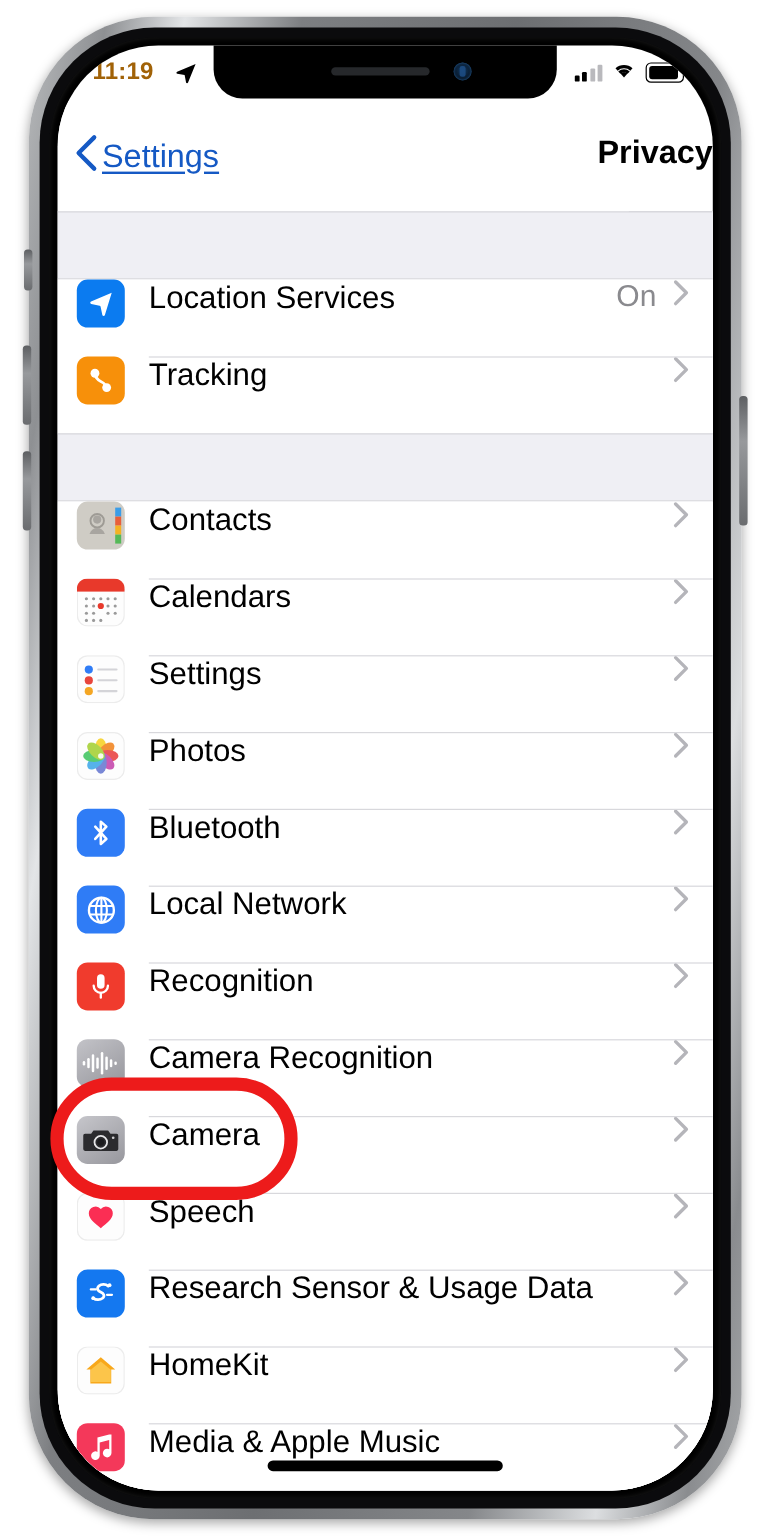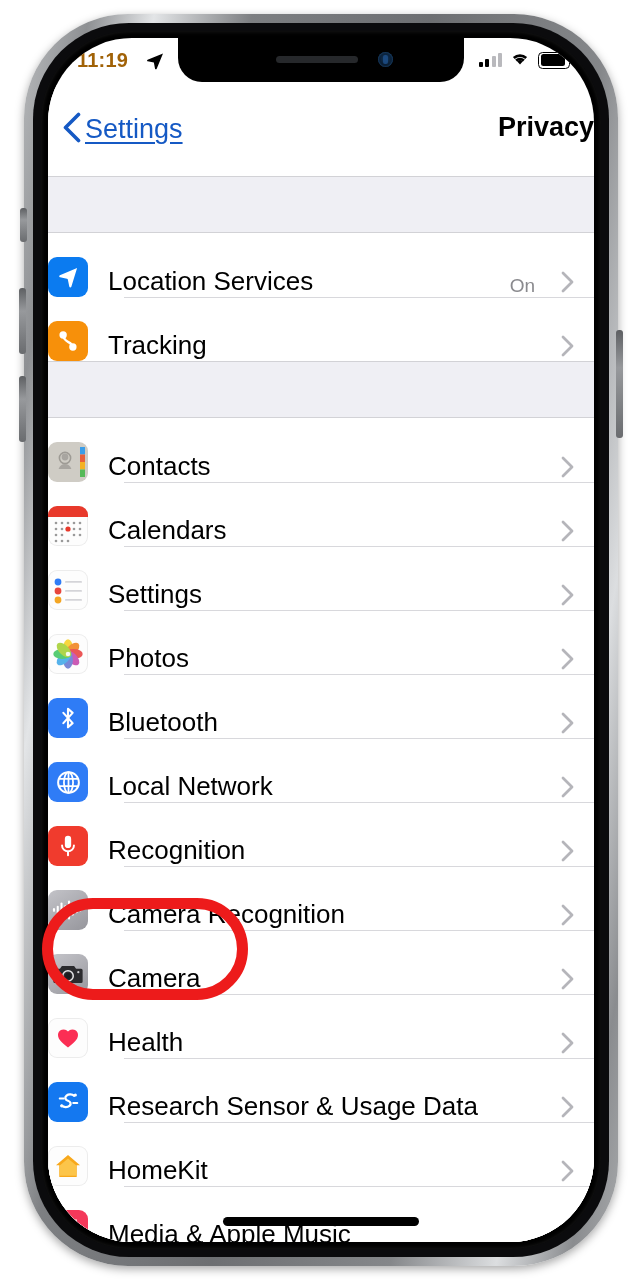--- a/index.html
+++ b/index.html
@@ -59,24 +59,24 @@
   .navbar{position:absolute;left:0;top:46px;width:476px;height:92px;background:#fff;z-index:20;}
   .back{position:absolute;left:14px;top:28px;display:flex;align-items:center;gap:4px;cursor:pointer;}
   .back-label{font-size:27px;color:#1559c4;text-decoration:underline;text-underline-offset:4px;}
   .nav-title{position:absolute;left:0;top:28px;width:546px;text-align:right;font-size:27px;
              font-weight:700;color:#000;}
 
   
   .content{position:absolute;left:0;top:138px;width:546px;bottom:0;background:#ffffff;}
   .gap{height:55px;background:#efeff4;border-top:1px solid #d2d2d6;border-bottom:1px solid #d2d2d6;}
   .group{background:#fff;}
-  .row{position:relative;display:flex;align-items:flex-end;height:64px;cursor:pointer;background:#fff;}
+  .row{position:relative;display:flex;align-items:flex-start;height:64px;padding-left:16px;cursor:pointer;background:#fff;}
   .row + .row:before{content:"";position:absolute;left:76px;right:0;top:0;height:1px;background:#d8d8dc;}
   .row .lbl{font-size:26px;color:#000;margin-left:20px;flex:1;white-space:nowrap;}
-  .row .val{font-size:19px;color:#8a8a8e;margin-right:26px;}
+  .row .val{font-size:25px;color:#8a8a8e;margin-right:14px;}
   .chev{margin-right:20px;color:#b5b5ba;}
 
   
   .ico{width:40px;height:40px;border-radius:9px;flex:0 0 40px;position:relative;
        display:flex;align-items:center;justify-content:center;overflow:hidden;}
   .ico-white{background:#fdfdfd;box-shadow:inset 0 0 0 1px #ececec;}
 
   
   .home-ind{position:absolute;left:50%;transform:translateX(-50%);bottom:16px;width:196px;height:9px;
             border-radius:6px;background:#000;z-index:50;}
@@ -368,21 +368,21 @@
               </svg>
           </span>
         </div>
 
         <div class="row">
           <span class="ico ico-white">
             <svg width="24" height="22" viewBox="0 0 24 22">
               <path d="M12 20.5C7 16.4 2 13 2 8.1A5.6 5.6 0 0 1 12 4.6 5.6 5.6 0 0 1 22 8.1c0 4.9-5 8.3-10 12.4z" fill="#fb2e54"></path>
             </svg>
           </span>
-          <span class="lbl">Health</span>
+          <span class="lbl">Speech</span>
           <span class="chev">
             <svg width="13" height="22" viewBox="0 0 13 22">
                 <path d="M2 2l9 9-9 9" fill="none" stroke="#b5b5ba" stroke-width="2.8" stroke-linecap="round" stroke-linejoin="round"></path>
               </svg>
           </span>
         </div>
 
         <div class="row">
           <span class="ico" style="background:#1478F0;">
             <svg width="27" height="27" viewBox="0 0 26 26">

